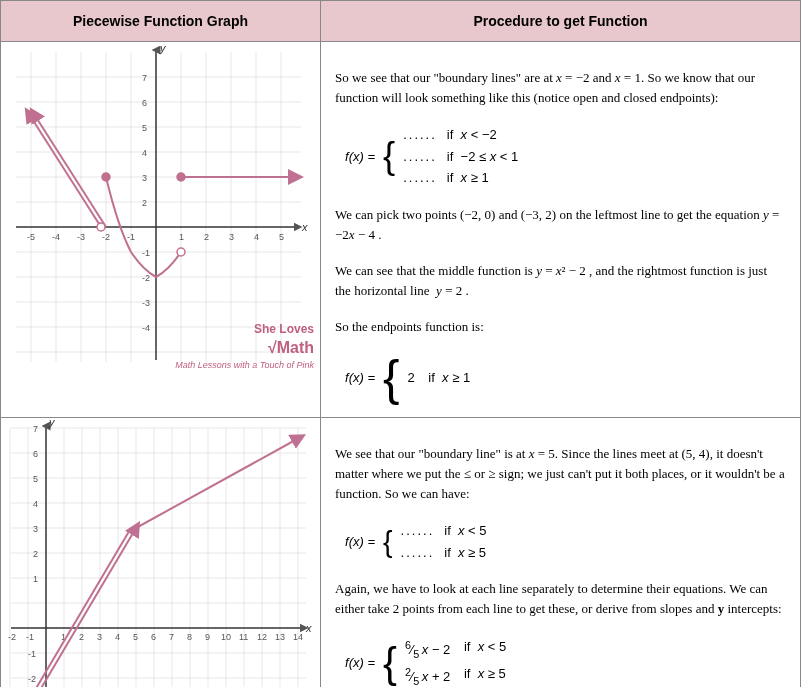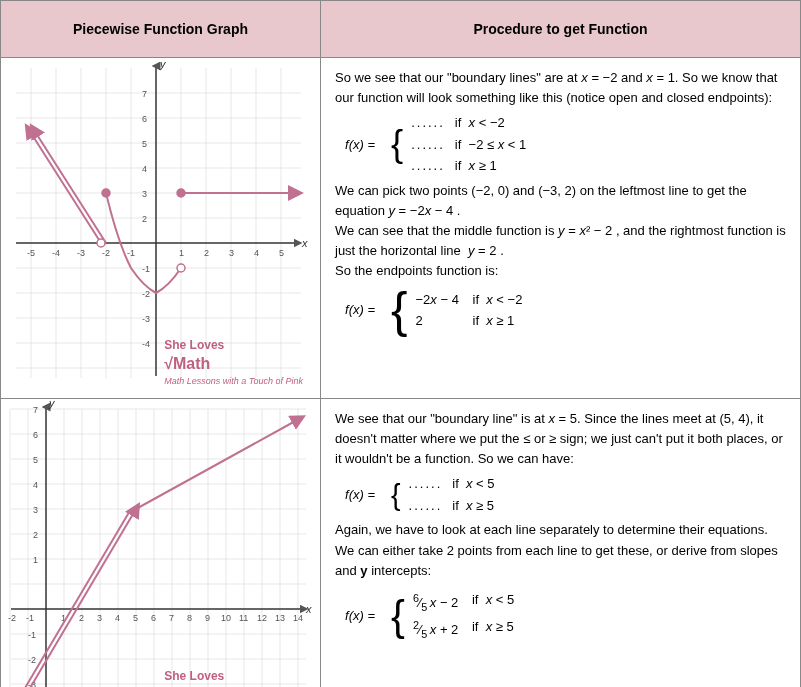--- a/index.html
+++ b/index.html
@@ -17,21 +17,21 @@
     }
     .outer-table th, .outer-table td {
       border: 1.5px solid #888;
       vertical-align: top;
     }
     .header-row th {
       background: #e8c8cc;
       font-weight: bold;
       text-align: center;
       font-size: 14px;
-      padding: 20px 10px;
+      padding: 12px 10px;
     }
     .left-col {
       width: 320px;
       min-width: 320px;
       max-width: 320px;
       padding: 0;
       text-align: center;
       vertical-align: middle;
       position: relative;
     }
@@ -49,40 +49,40 @@
     }
     .graph-container2 {
       width: 100%;
       height: 330px;
       position: relative;
       overflow: hidden;
     }
     .watermark {
       position: absolute;
       bottom: 10px;
-      right: 17px;
+      right: 6px;
       font-size: 10px;
       color: #c06080;
-      text-align: left;
+      text-align: right;
       font-style: italic;
       line-height: 1.3;
     }
     .watermark-bold {
       font-weight: bold;
       font-size: 12px;
       font-style: normal;
     }
     .formula-container {
       display: flex;
       align-items: center;
       margin: 4px 0 4px 10px;
     }
     .fx-label {
       font-style: italic;
-      margin-right: 16px;
+      margin-right: 8px;
     }
     .brace {
       font-size: 2.8em;
       line-height: 1;
       color: #000;
       margin-right: 6px;
       font-weight: 200;
     }
     .brace-large {
       font-size: 3.8em;
@@ -96,22 +96,23 @@
     }
     .cases-table td {
       border: none;
       padding: 1px 8px 1px 2px;
       font-size: 13px;
     }
     .dotted-line {
       letter-spacing: 2px;
     }
     p {
-      margin: 0 0;
+      margin: 16px 0;
       line-height: 1.55;
+      font-family: Liberation Serif, serif;
     }
   </style>
 </head>
 <body>
 
 <table class="outer-table">
   <thead>
     <tr class="header-row">
       <th>Piecewise Function Graph</th>
       <th>Procedure to get Function</th>
@@ -271,24 +272,20 @@
         </p>
         <p>
           So the endpoints function is:
         </p>
 
         <div class="formula-container">
           <span class="fx-label"><em>f</em>(<em>x</em>) =</span>
           <span class="brace-large">{</span>
           <table class="cases-table">
             <tbody>
-                <tr>
-              <td>−2<em>x</em> − 4</td>
-              <td>&nbsp;if &nbsp;<em>x</em> &lt; −2</td>
-            </tr>
             <tr>
               <td>2</td>
               <td>&nbsp;if &nbsp;<em>x</em> ≥ 1</td>
             </tr>
           </tbody>
             </table>
         </div>
       </td>
     </tr>
 

